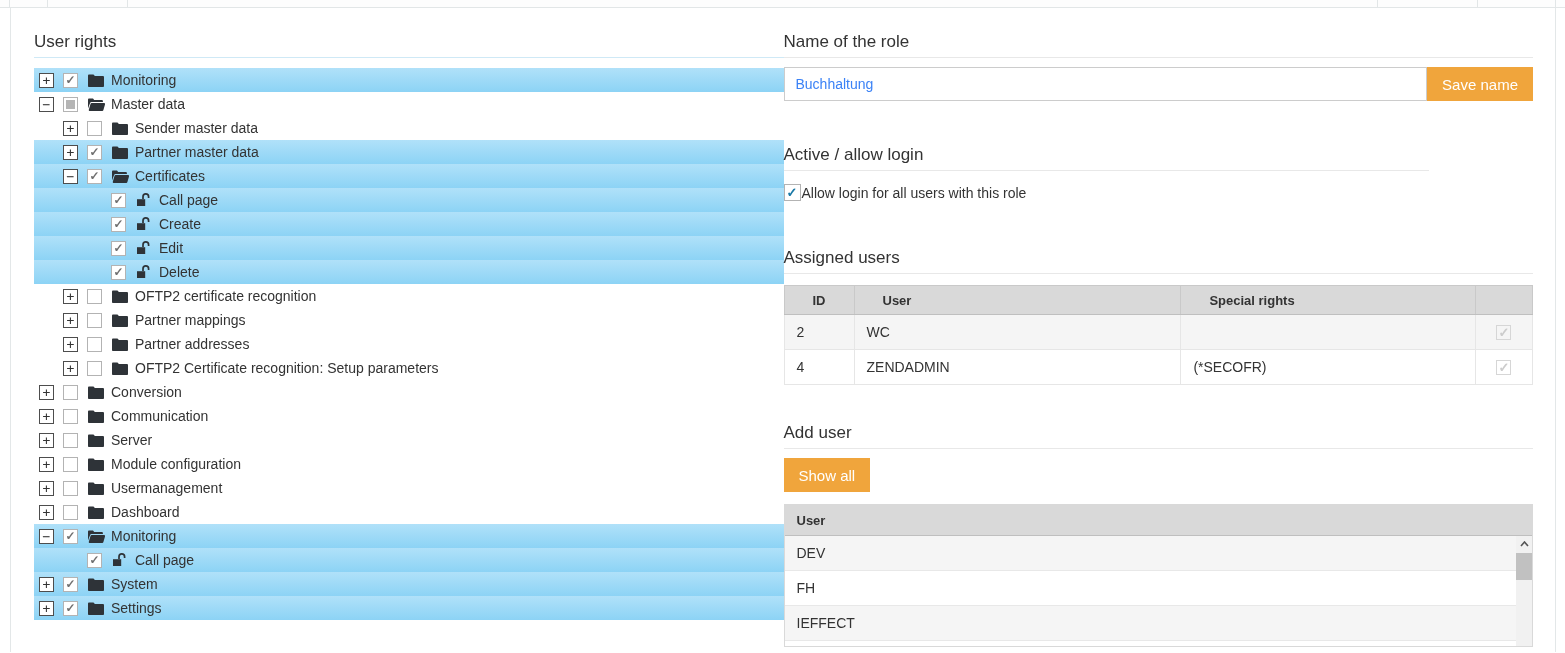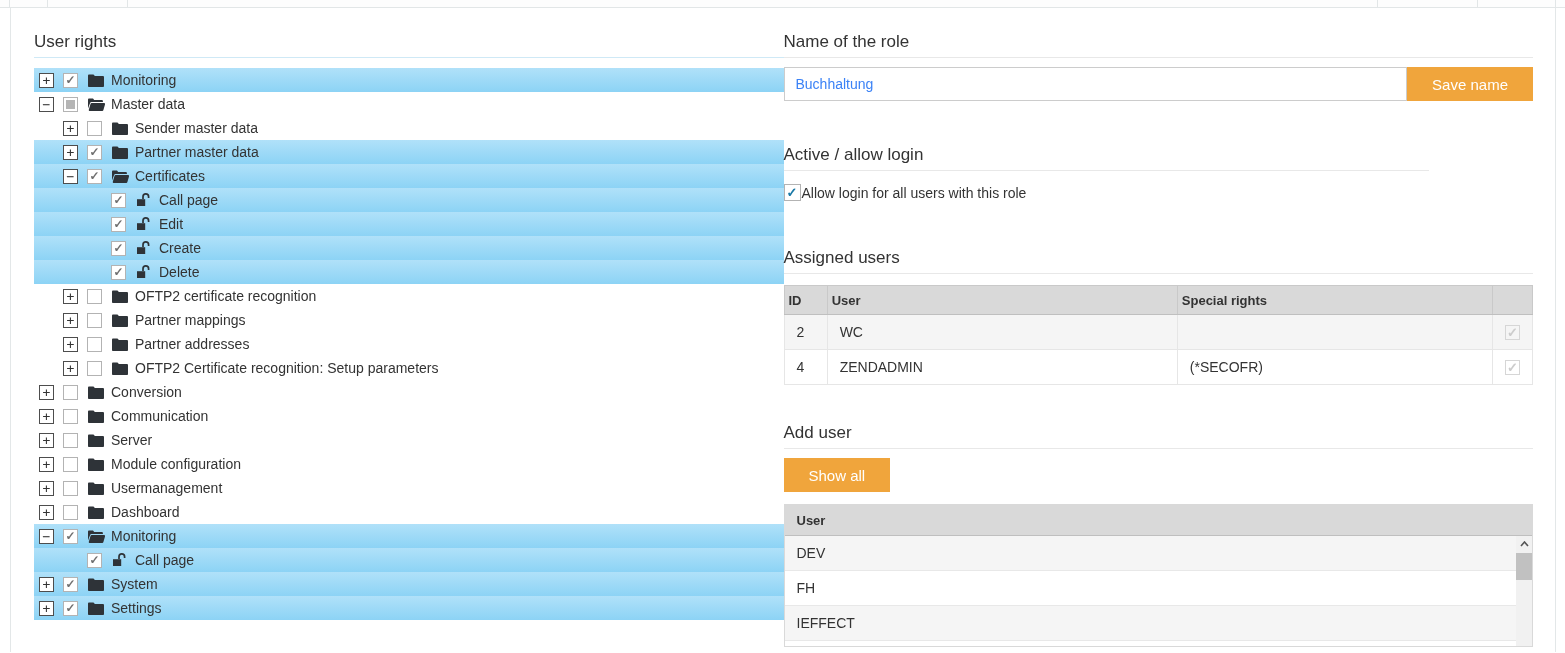--- a/index.html
+++ b/index.html
@@ -38,29 +38,29 @@
   .tree-icon { width:18px; flex:none; margin-left:10px; display:flex; align-items:center; }
   .tree-label { margin-left:5px; white-space:nowrap; }
 
   
   .input-row { display:flex; margin-top:9px; }
   .text-input { height:34px; border:1px solid #ccc; background:#fff; font-size:14px; color:#3b82f6;
                 padding:0 11px; font-family:"Liberation Sans", sans-serif; outline:none; }
   .text-input::placeholder { color:#999; }
   .role-input { flex:1 1 auto; }
   .btn-orange { height:34px; border:none; background:#f0a53c; color:#fff; font-size:15px;
-                padding:0 25px; font-family:"Liberation Sans", sans-serif; cursor:pointer; }
+                padding:0 15px; font-family:"Liberation Sans", sans-serif; cursor:pointer; }
 
   .check-line { display:flex; align-items:center; margin-top:13px; font-size:14px; }
   .check-line .cb { width:17px; height:17px; }
   .check-line .cb-label { margin-left:1px; }
 
   table.grid { width:100%; border-collapse:collapse; margin-top:11px; font-size:14px; }
   table.grid th { background:#d9d9d9; color:#333; font-size:13px; font-weight:bold; text-align:left;
-                  height:29px; padding:0 4px; border:1px solid #c9c9c9; border-bottom:1px solid #bfbfbf; }
+                  height:29px; padding:0 28px; border:1px solid #c9c9c9; border-bottom:1px solid #bfbfbf; }
   table.grid td { height:35px; padding:0 12px; border:1px solid #e6e6e6; color:#333; }
   table.grid tr.alt td { background:#f5f5f5; }
   td.cb-cell { width:30px; text-align:center; padding:0 6px; }
 
   .search-row { display:flex; margin-top:9px; }
   .search-input { width:250px; }
   .user-list-wrap { margin-top:12px; border:1px solid #d9d9d9; }
   .user-list-header { background:#d9d9d9; height:31px; line-height:31px; font-size:13px; font-weight:bold;
                       padding:0 12px; border-bottom:1px solid #bfbfbf; }
   .user-list-scroll { position:relative; height:110px; overflow:hidden; }
@@ -155,32 +155,32 @@
         </div>
         <div class="tree-row hl" style="padding-left: 53px;">
           <span class="expander-spacer"></span>
           <span class="cb checked"></span>
           <span class="tree-icon">
             <svg width="14" height="14" viewBox="0 0 14 14">
               <path fill="#2e3338" d="M1 6.2h8.2V13H1z"></path>
               <path fill="none" stroke="#2e3338" stroke-width="1.7" d="M7 6V3.7a2.8 2.8 0 0 1 5.6 0V5"></path>
             </svg>
           </span>
-          <span class="tree-label">Edit</span>
+          <span class="tree-label">Create</span>
         </div>
         <div class="tree-row hl" style="padding-left: 53px;">
           <span class="expander-spacer"></span>
           <span class="cb checked"></span>
           <span class="tree-icon">
             <svg width="14" height="14" viewBox="0 0 14 14">
               <path fill="#2e3338" d="M1 6.2h8.2V13H1z"></path>
               <path fill="none" stroke="#2e3338" stroke-width="1.7" d="M7 6V3.7a2.8 2.8 0 0 1 5.6 0V5"></path>
             </svg>
           </span>
-          <span class="tree-label">Create</span>
+          <span class="tree-label">Edit</span>
         </div>
         <div class="tree-row hl" style="padding-left: 53px;">
           <span class="expander-spacer"></span>
           <span class="cb checked"></span>
           <span class="tree-icon">
             <svg width="14" height="14" viewBox="0 0 14 14">
               <path fill="#2e3338" d="M1 6.2h8.2V13H1z"></path>
               <path fill="none" stroke="#2e3338" stroke-width="1.7" d="M7 6V3.7a2.8 2.8 0 0 1 5.6 0V5"></path>
             </svg>
           </span>

